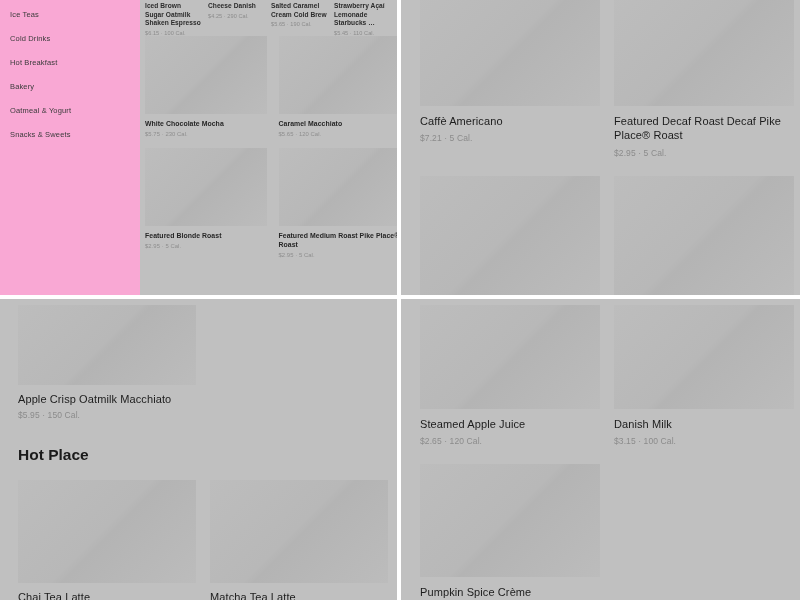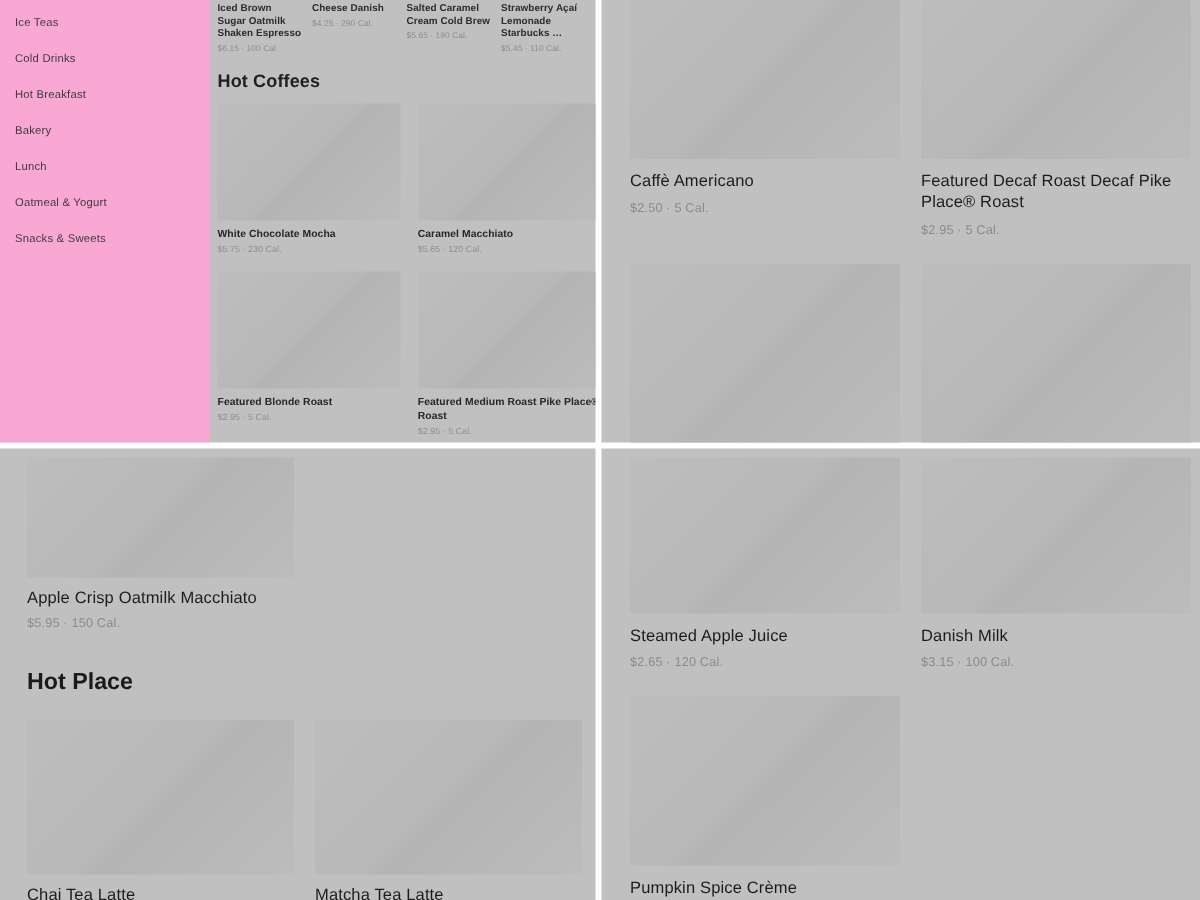--- a/index.html
+++ b/index.html
@@ -103,21 +103,20 @@
 
 <div id="root">
 
   <div class="panel" id="panel-tl">
 
     <div class="sidebar">
       <div class="side-item">Ice Teas</div>
       <div class="side-item">Cold Drinks</div>
       <div class="side-item">Hot Breakfast</div>
       <div class="side-item">Bakery</div>
-      <div class="side-item">Lunch</div>
       <div class="side-item">Oatmeal &amp; Yogurt</div>
       <div class="side-item">Snacks &amp; Sweets</div>
     </div>
 
     <div class="tl-content">
 
       <div class="mini-row">
         <div class="mini-card">
           <div class="mini-name">Iced Brown Sugar Oatmilk Shaken Espresso</div>
           <div class="mini-meta">$6.15 · 100 Cal.</div>
@@ -129,21 +128,20 @@
         <div class="mini-card">
           <div class="mini-name">Salted Caramel Cream Cold Brew</div>
           <div class="mini-meta">$5.65 · 190 Cal.</div>
         </div>
         <div class="mini-card">
           <div class="mini-name">Strawberry Açaí Lemonade Starbucks …</div>
           <div class="mini-meta">$5.45 · 110 Cal.</div>
         </div>
       </div>
 
-      <div class="sec-head tl-sec-head">Hot Coffees</div>
 
       <div class="grid2">
         <div class="card">
           <div class="thumb sm"></div>
           <div class="card-name">White Chocolate Mocha</div>
           <div class="card-meta">$5.75 · 230 Cal.</div>
         </div>
         <div class="card">
           <div class="thumb sm"></div>
           <div class="card-name">Caramel Macchiato</div>
@@ -171,21 +169,21 @@
     </div>
   </div>
 
   <div class="panel" id="panel-tr">
     <div class="r-content" style="top:-6px;">
 
       <div class="r-grid">
         <div class="r-card">
           <div class="r-thumb" style="height:112px;"></div>
           <div class="r-name">Caffè Americano</div>
-          <div class="r-meta">$2.50 · 5 Cal.</div>
+          <div class="r-meta">$7.21 · 5 Cal.</div>
         </div>
         <div class="r-card">
           <div class="r-thumb" style="height:112px;"></div>
           <div class="r-name">Featured Decaf Roast Decaf Pike Place® Roast</div>
           <div class="r-meta">$2.95 · 5 Cal.</div>
         </div>
       </div>
 
       <div style="height:18px;"></div>
 

